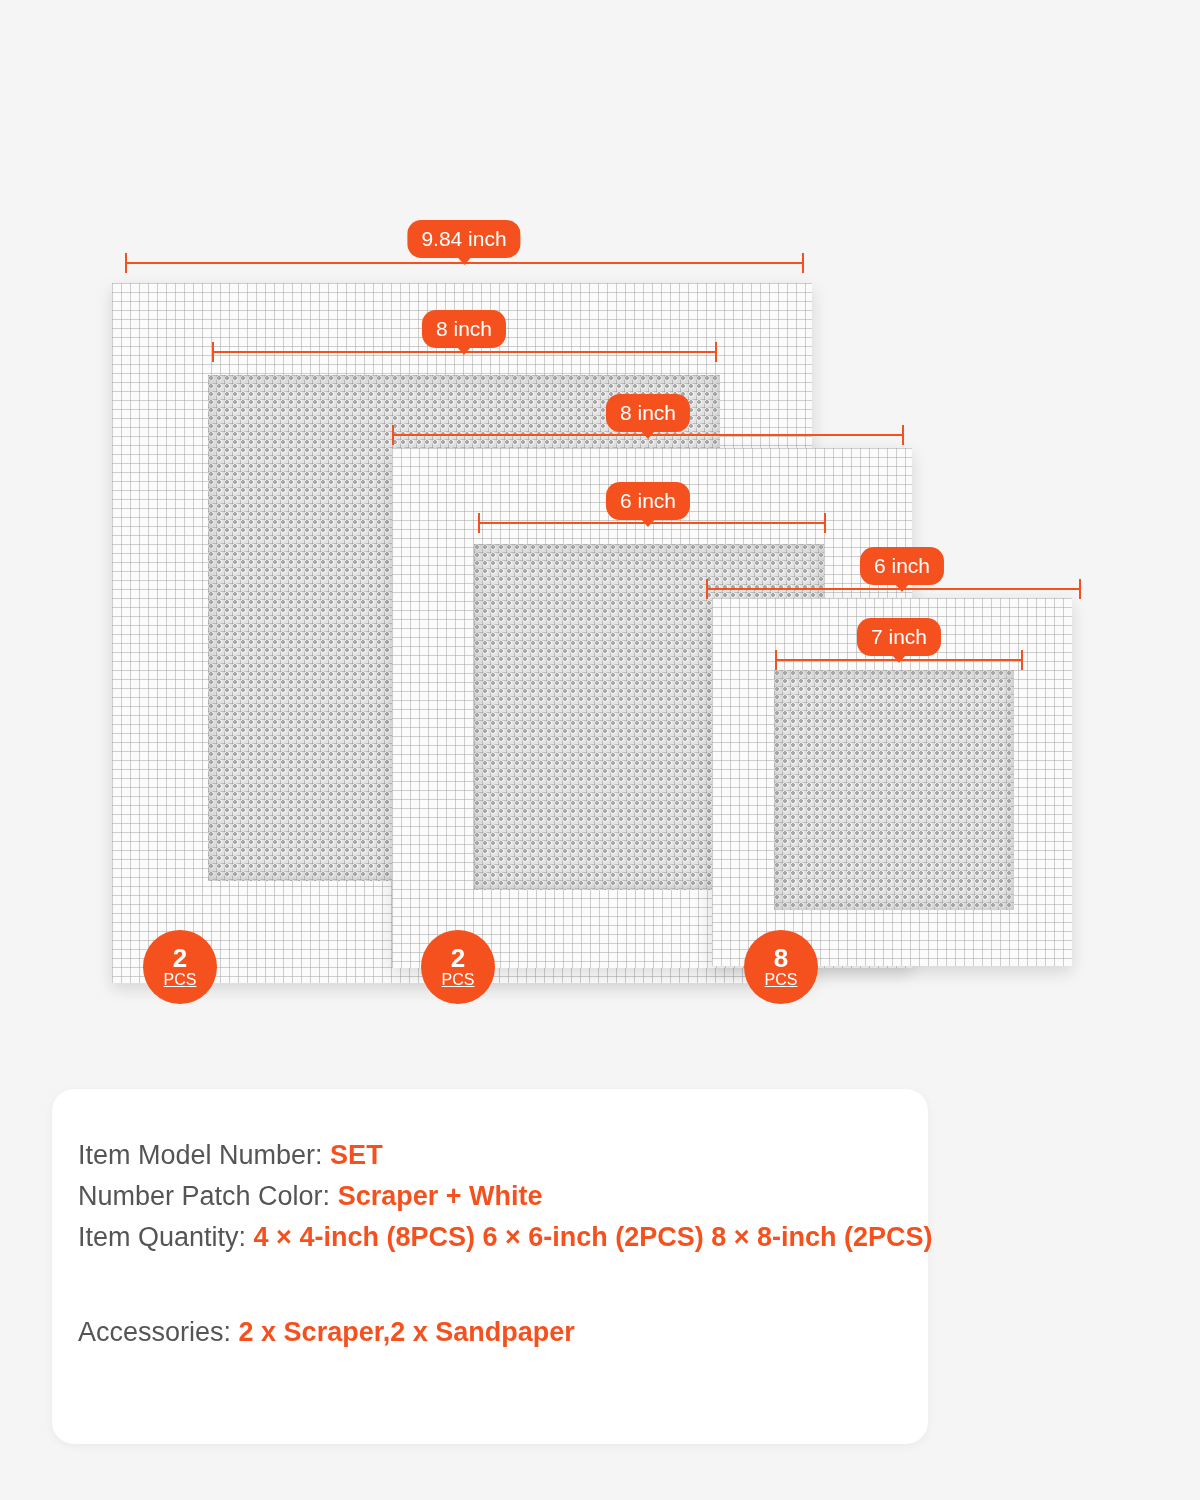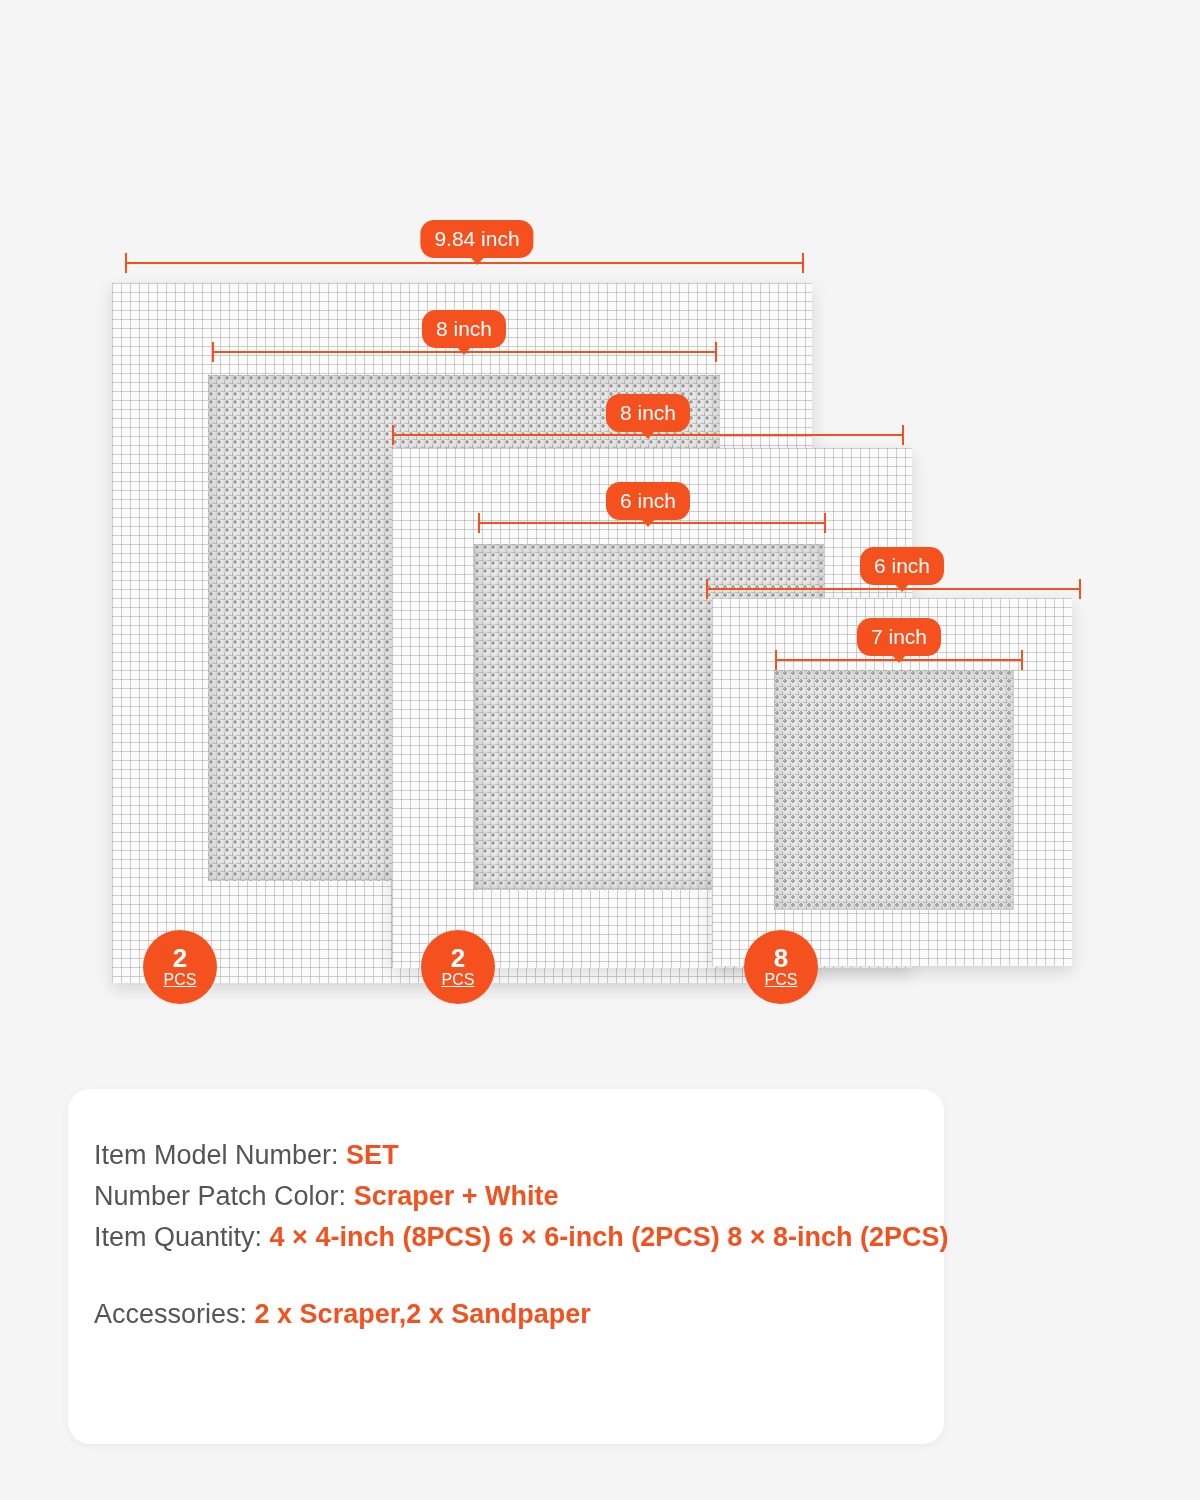--- a/index.html
+++ b/index.html
@@ -113,21 +113,21 @@
     align-items: center;
     justify-content: center;
     line-height: 1.05;
   }
   .badge .num { font-size: 26px; font-weight: bold; }
   .badge .unit { font-size: 16px; text-decoration: underline; }
 
   
   #info-card {
     position: absolute;
-    left: 68px;
+    left: 52px;
     top: 1089px;
     width: 876px;
     height: 355px;
     background: #fff;
     border-radius: 22px;
     box-shadow: 0 2px 10px rgba(0,0,0,0.05);
   }
   .spec-list {
     position: absolute;
     left: 26px;
@@ -137,21 +137,21 @@
   .spec-row {
     font-size: 27px;
     color: #555;
     line-height: 1.52;
     white-space: nowrap;
   }
   .spec-row .val {
     color: #f4511e;
     font-weight: bold;
   }
-  .spec-row.spaced { margin-top: 36px; }
+  .spec-row.spaced { margin-top: 54px; }
 </style>
 </head>
 <body>
 
 <div id="stage">
 
   <div class="patch" id="patch-large">
     <div class="mesh"></div>
     <div class="core"></div>
   </div>
@@ -160,21 +160,21 @@
     <div class="mesh"></div>
     <div class="core"></div>
   </div>
 
   <div class="patch" id="patch-small">
     <div class="mesh"></div>
     <div class="core"></div>
   </div>
 
   <div class="dim" style="left:125px; top:262px; width:679px;"></div>
-  <div class="dim-label" style="left:464px; top:220px;margin-left:13px;">9.84 inch</div>
+  <div class="dim-label" style="left:464px; top:220px;">9.84 inch</div>
 
   <div class="dim" style="left:212px; top:351px; width:505px;"></div>
   <div class="dim-label" style="left:464px; top:310px;">8 inch</div>
 
   <div class="dim" style="left:392px; top:434px; width:512px;"></div>
   <div class="dim-label" style="left:648px; top:394px;">8 inch</div>
 
   <div class="dim" style="left:478px; top:522px; width:348px;"></div>
   <div class="dim-label" style="left:648px; top:482px;">6 inch</div>
 

